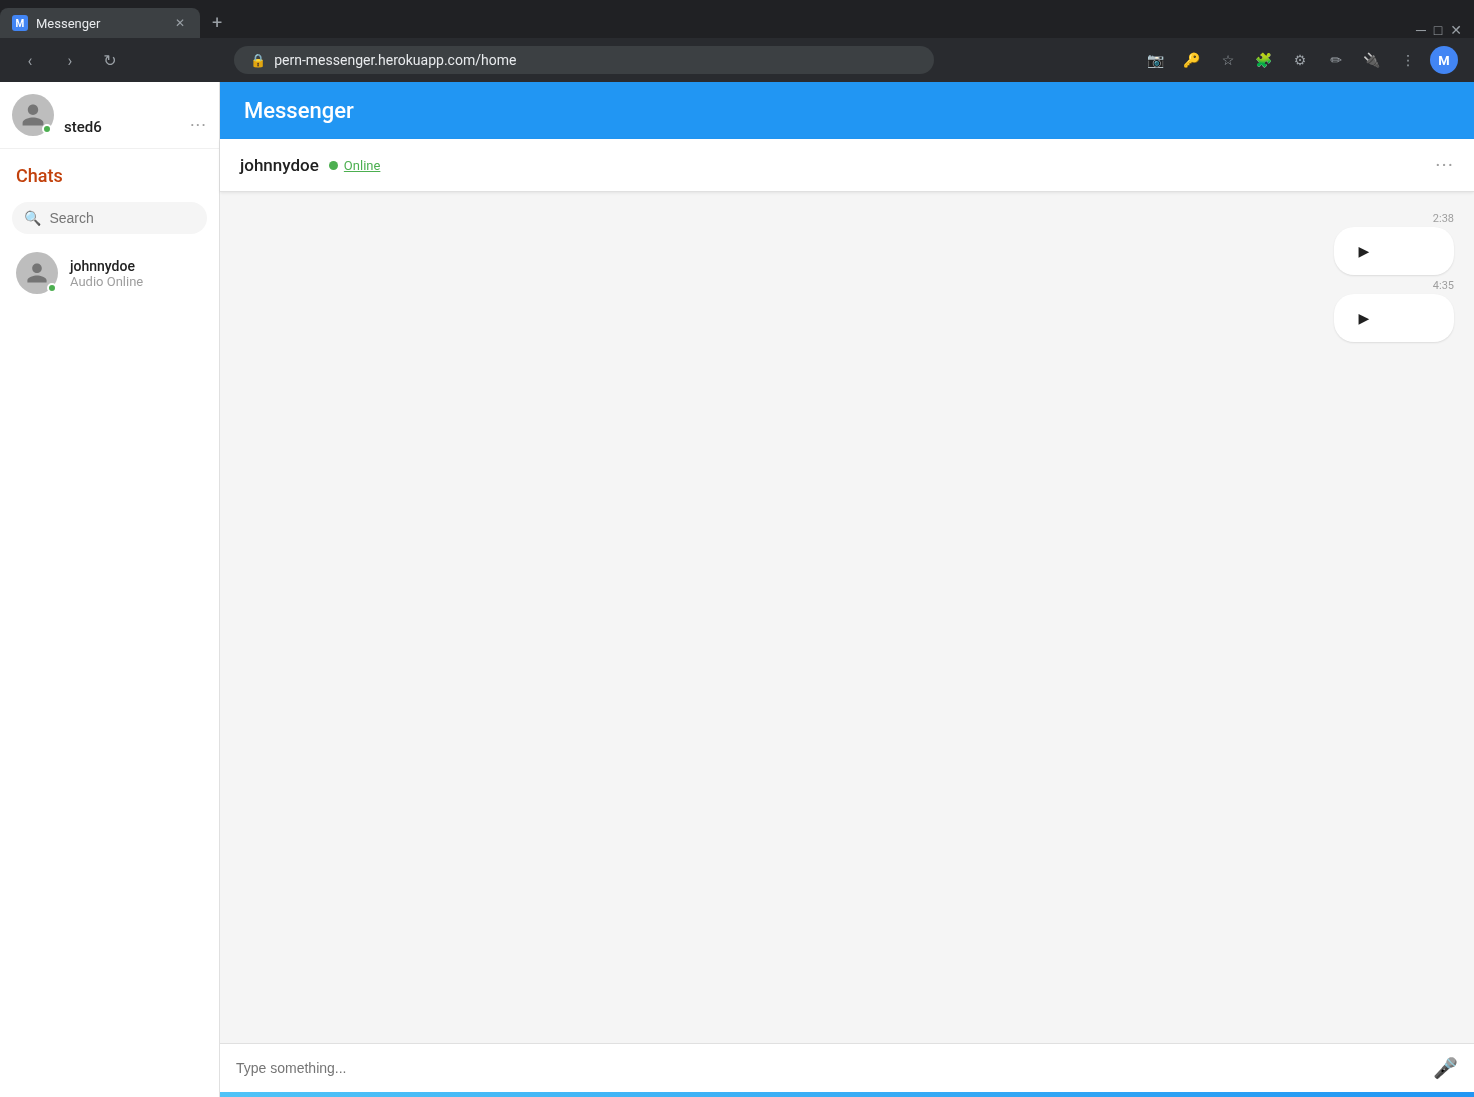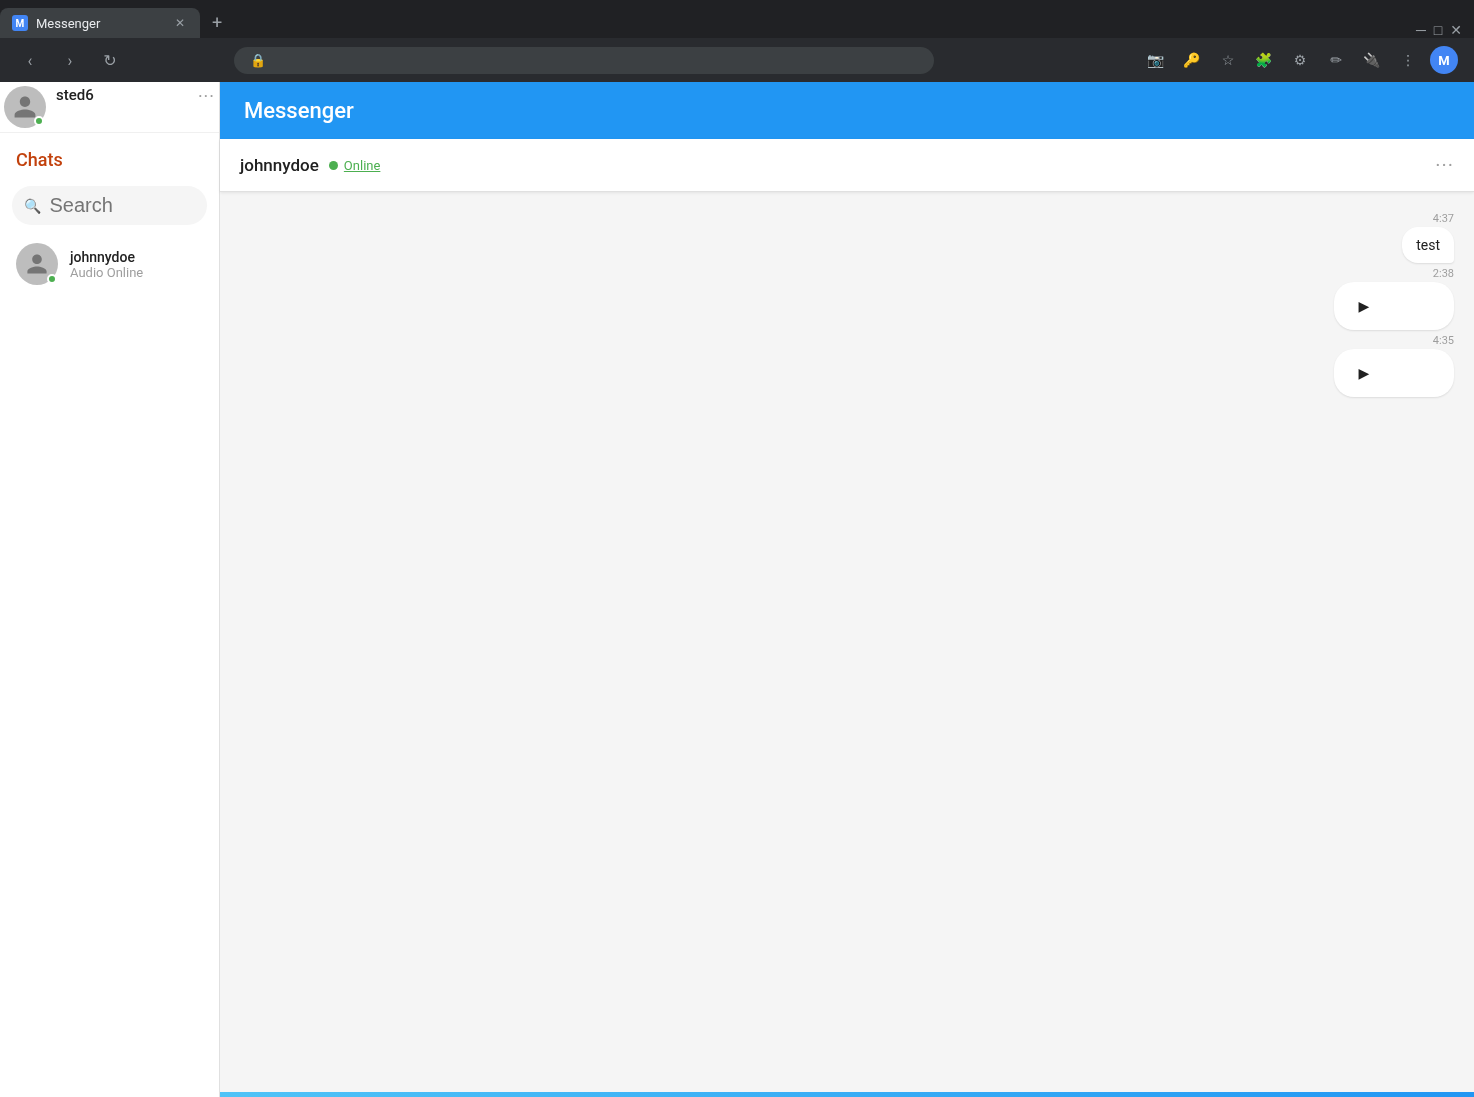--- a/index.html
+++ b/index.html
@@ -18,33 +18,33 @@
     .url-text { color: #e8eaed; font-size: 14px; flex: 1; }
     .toolbar-right { display: flex; align-items: center; gap: 8px; margin-left: auto; }
     .toolbar-icon { color: #9aa0a6; width: 28px; height: 28px; display: flex; align-items: center; justify-content: center; border-radius: 50%; cursor: pointer; font-size: 14px; }
     .profile-icon { width: 28px; height: 28px; border-radius: 50%; background: #4285f4; color: white; display: flex; align-items: center; justify-content: center; font-size: 13px; font-weight: bold; cursor: pointer; }
 
     
     .app-container { display: flex; height: calc(1097px - 82px); }
 
     
     .sidebar { width: 220px; background: white; border-right: 1px solid #e0e0e0; display: flex; flex-direction: column; flex-shrink: 0; }
-    .sidebar-header { padding: 4px; display: flex; align-items: flex-start; gap: 10px; border-bottom: 1px solid #f0f0f0; }
+    .sidebar-header { padding: 12px; display: flex; align-items: flex-end; gap: 10px; border-bottom: 1px solid #f0f0f0; }
     .avatar { width: 42px; height: 42px; border-radius: 50%; background: #bdbdbd; display: flex; align-items: center; justify-content: center; color: white; font-size: 22px; position: relative; flex-shrink: 0; }
     .online-dot { width: 10px; height: 10px; background: #4caf50; border-radius: 50%; position: absolute; bottom: 2px; right: 2px; border: 2px solid white; }
     .username { font-size: 15px; font-weight: 500; color: #212121; flex: 1; }
     .more-btn { color: #9e9e9e; cursor: pointer; font-size: 18px; letter-spacing: 1px; }
 
     .sidebar-section { padding: 16px 16px 8px; }
     .section-title { font-size: 18px; font-weight: 500; color: #c2410c; }
 
     .search-container { padding: 8px 12px; }
     .search-input-wrap { display: flex; align-items: center; background: #f5f5f5; border-radius: 20px; padding: 8px 12px; gap: 8px; }
     .search-icon-inner { color: #9e9e9e; font-size: 14px; }
-    .search-input { border: none; background: transparent; font-size: 20px; color: #c2410c; outline: none; flex: 1; }
+    .search-input { border: none; background: transparent; font-size: 14px; color: #c2410c; outline: none; flex: 1; }
 
     .chat-list { flex: 1; overflow-y: auto; }
     .chat-item { display: flex; align-items: center; padding: 10px 16px; gap: 12px; cursor: pointer; }
     .chat-avatar { width: 42px; height: 42px; border-radius: 50%; background: #bdbdbd; display: flex; align-items: center; justify-content: center; position: relative; flex-shrink: 0; }
     .chat-online-dot { width: 10px; height: 10px; background: #4caf50; border-radius: 50%; position: absolute; bottom: 1px; right: 1px; border: 2px solid white; }
     .chat-info { flex: 1; min-width: 0; }
     .chat-name { font-size: 14px; font-weight: 500; color: #212121; }
     .chat-preview { font-size: 13px; color: #9e9e9e; white-space: nowrap; overflow: hidden; text-overflow: ellipsis; }
 
     
@@ -95,20 +95,21 @@
       <span style="color:#9aa0a6;font-size:14px;cursor:pointer;">✕</span>
     </div>
   </div>
 
   <div class="address-bar">
     <span class="nav-btn">‹</span>
     <span class="nav-btn">›</span>
     <span class="nav-btn">↻</span>
     <div class="url-bar">
       <span class="url-lock">🔒</span>
+      <span class="url-text">pern-messenger.herokuapp.com/home</span>
     </div>
     <div class="toolbar-right">
       <span class="toolbar-icon">📷</span>
       <span class="toolbar-icon">🔑</span>
       <span class="toolbar-icon">☆</span>
       <span class="toolbar-icon">🧩</span>
       <span class="toolbar-icon">⚙</span>
       <span class="toolbar-icon">✏</span>
       <span class="toolbar-icon">🔌</span>
       <span class="toolbar-icon">⋮</span>
@@ -169,44 +170,40 @@
       <span class="chat-header-name">johnnydoe</span>
       <div class="chat-header-status">
         <span class="status-dot"></span>
         <span class="status-text">Online</span>
       </div>
       <span class="header-more">···</span>
     </div>
 
     <div class="messages-area">
 
-      <div class="message-row">
-        <div class="message-bubble">
-          <div class="message-time">4:37</div>
-          <div class="message-content">
-            <span>test</span>
-          </div>
-        </div>
-      </div>
 
       <div class="message-row">
         <div class="message-bubble">
           <div class="message-time">2:38</div>
           <div class="audio-message">
             <span class="play-btn">▶</span>
           </div>
         </div>
       </div>
 
       <div class="message-row">
         <div class="message-bubble">
           <div class="message-time">4:35</div>
           <div class="audio-message">
             <span class="play-btn">▶</span>
           </div>
         </div>
       </div>
     </div>
 
+    <div class="chat-input-area">
+      <input class="message-input" type="text" placeholder="Type something..." style="">
+      <span class="mic-btn">🎤</span>
+    </div>
 
     <div class="bottom-bar"></div>
   </div>
 </div>
 
 </body></html>

